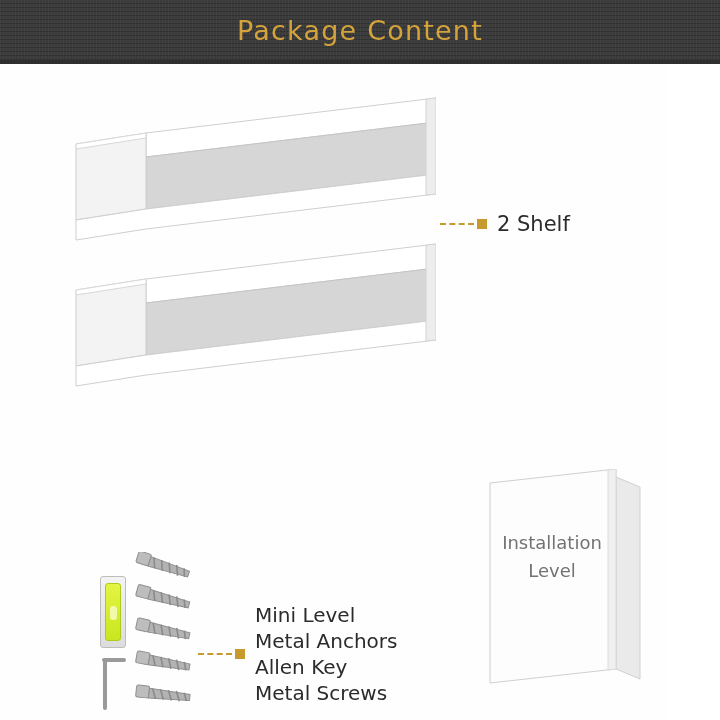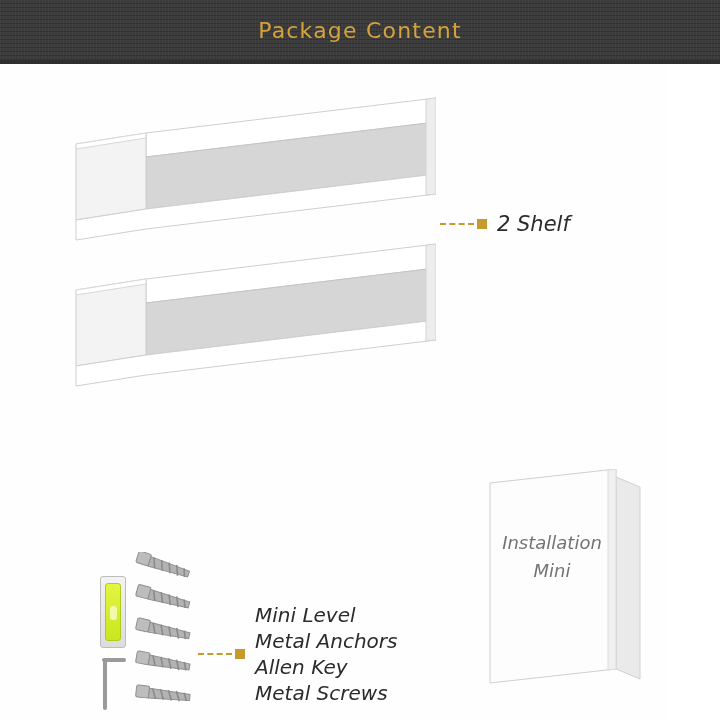--- a/index.html
+++ b/index.html
@@ -20,39 +20,38 @@
     background: #3b3b3b;
     background-image:
       repeating-linear-gradient(90deg, rgba(255,255,255,0.035) 0px, rgba(255,255,255,0.035) 1px, rgba(0,0,0,0) 1px, rgba(0,0,0,0) 3px),
       repeating-linear-gradient(0deg, rgba(0,0,0,0.18) 0px, rgba(0,0,0,0.18) 1px, rgba(0,0,0,0) 1px, rgba(0,0,0,0) 4px);
     display: flex;
     align-items: center;
     justify-content: center;
   }
   .header-title {
     color: #d4a33c;
-    font-size: 22px;
+    font-size: 27px;
     letter-spacing: 1.2px;
     font-family: "DejaVu Sans", sans-serif;
     font-weight: 400;
   }
   .header-rule {
     position: absolute;
     left: 0; top: 60px;
     width: 720px; height: 4px;
     background: #2f2f2f;
   }
 
   
   .stage {
     position: absolute;
     left: 0; top: 64px;
     width: 668px; height: 656px;
     background: #fefefe;
-    font-style: italic;
   }
 
   
   .shelf {
     position: absolute;
     width: 370px; height: 160px;
   }
   .shelf-1 { left: 66px; top: 24px; }
   .shelf-2 { left: 66px; top: 170px; }
 
@@ -269,17 +268,17 @@
     <svg width="160" height="220" viewBox="0 0 160 220">
 
       <polygon points="128,8 152,18 152,210 128,200" fill="#eaeaea" stroke="#d0d0d0" stroke-width="1"></polygon>
 
       <polygon points="2,14 128,0 128,200 2,214" fill="#fdfdfd" stroke="#cfcfcf" stroke-width="1"></polygon>
 
       <polygon points="120,1 128,0 128,200 120,201" fill="#f0f0f0" stroke="#dcdcdc" stroke-width="1"></polygon>
     </svg>
     <div class="booklet-text">
       <div>Installation</div>
-      <div>Mini</div>
+      <div>Level</div>
     </div>
   </div>
 
 </div>
 
 </body></html>

